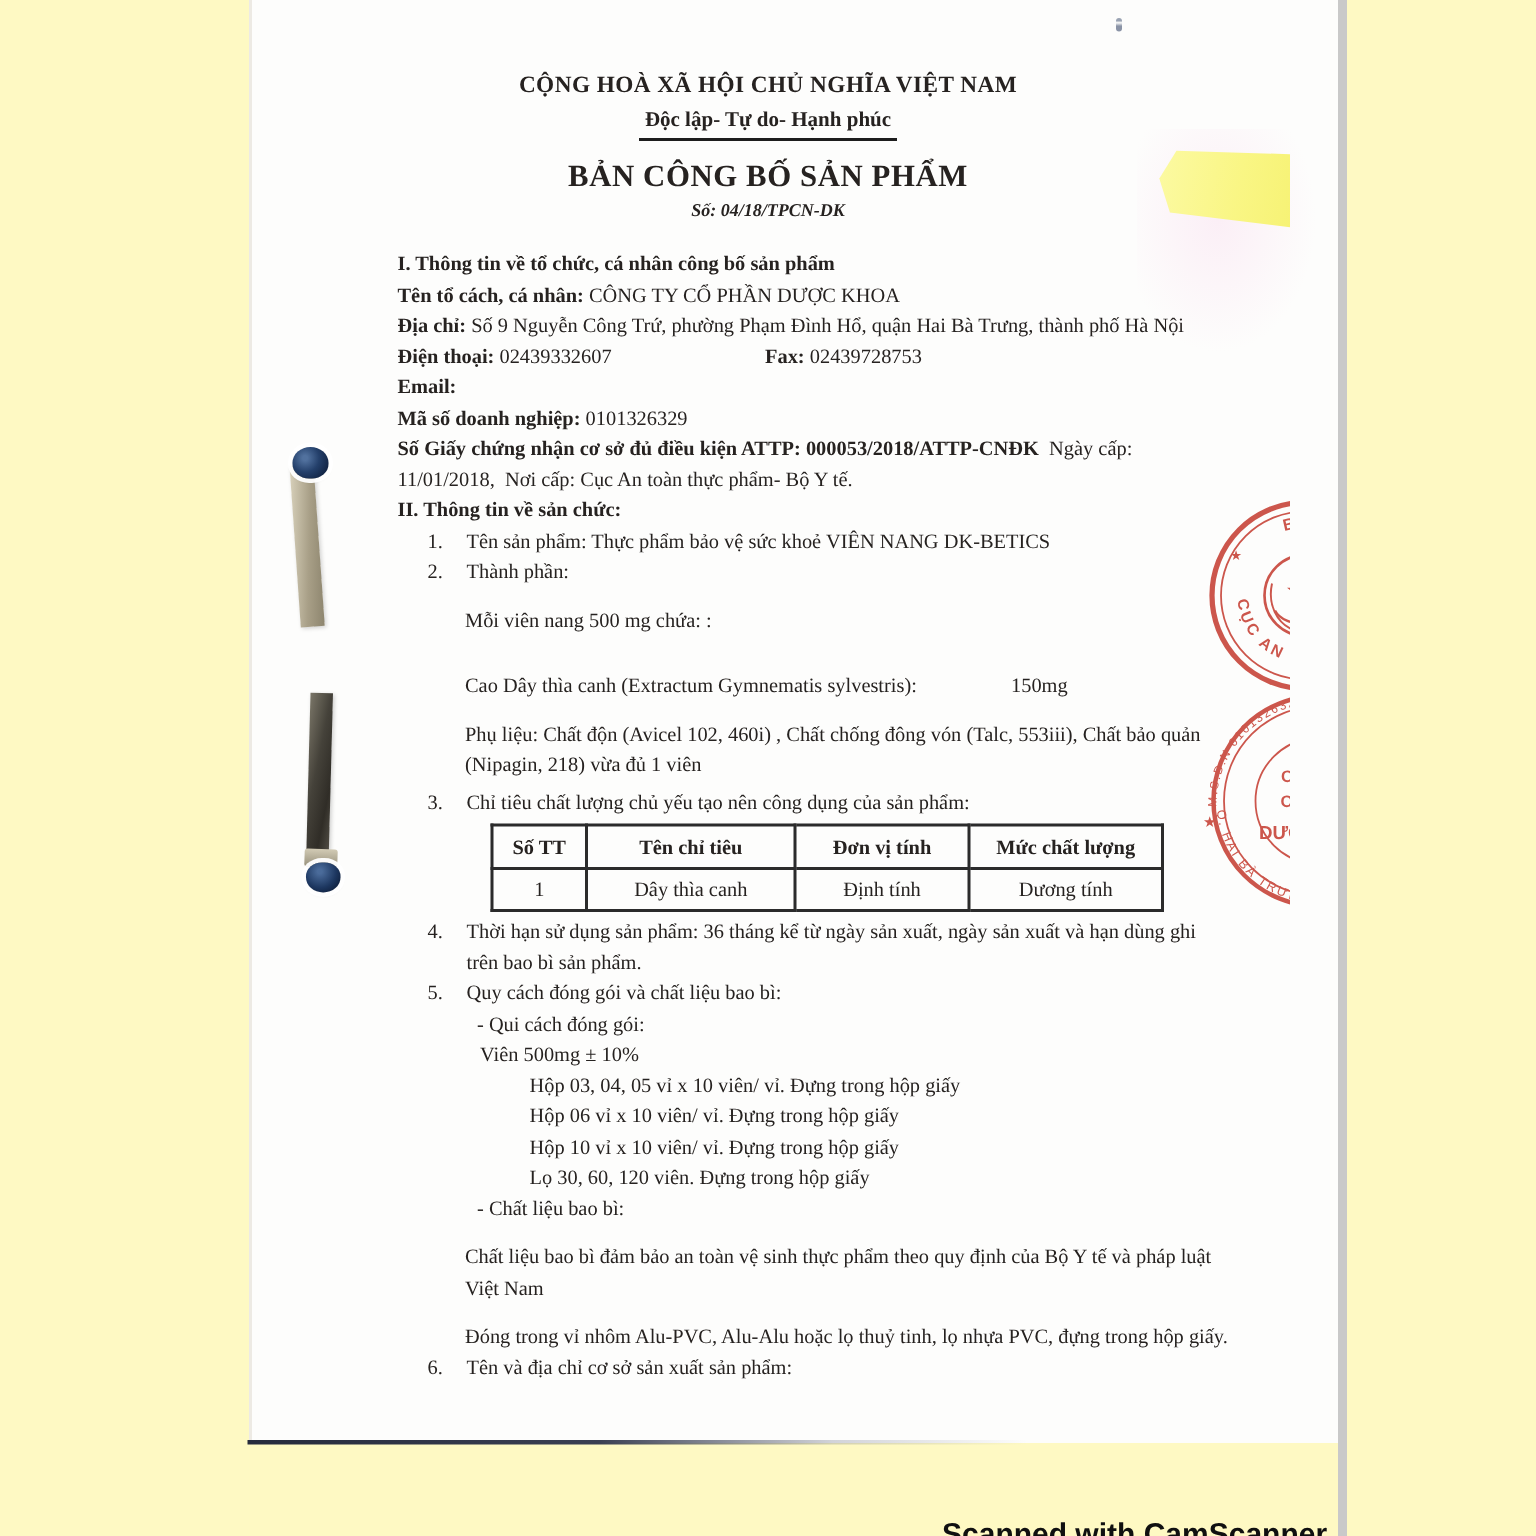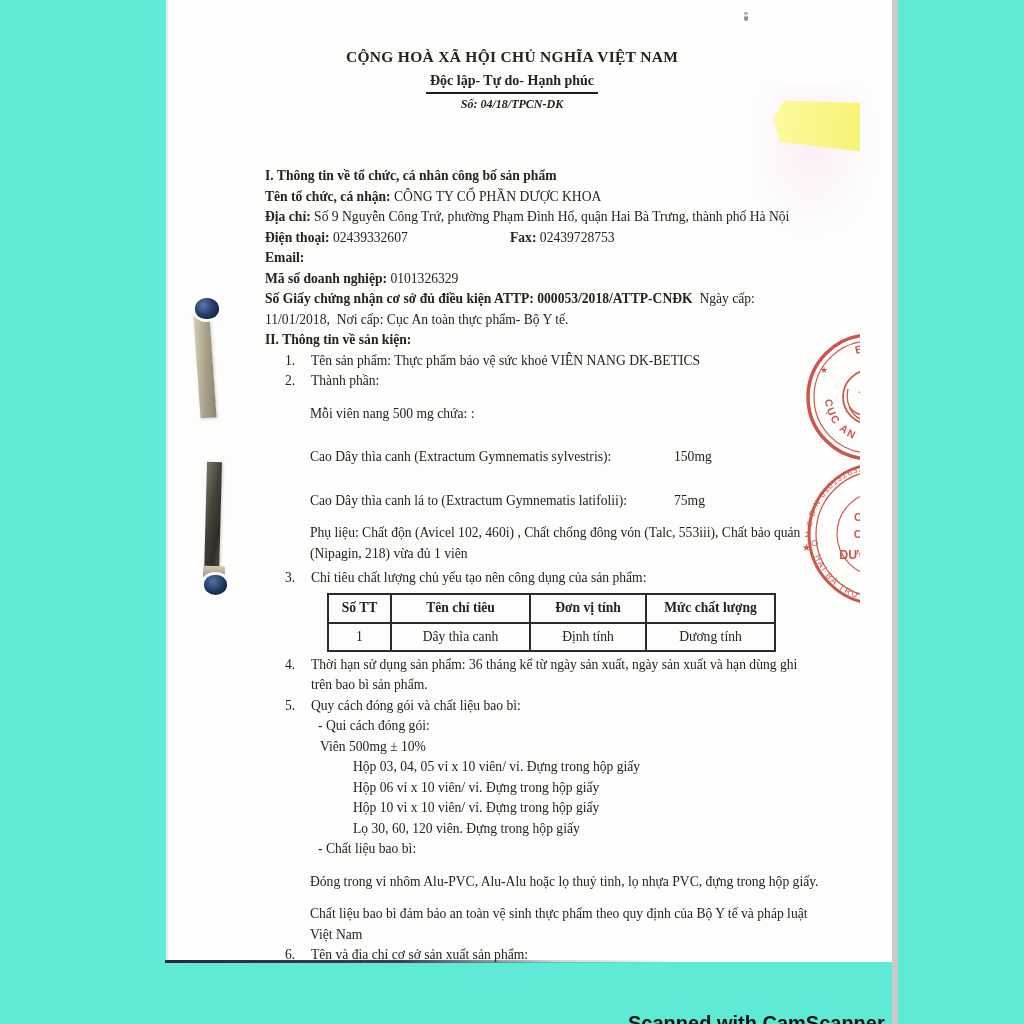--- a/index.html
+++ b/index.html
@@ -1,16 +1,16 @@
 <!DOCTYPE html>
 <html><head>
 <meta charset="utf-8">
 <style>
   html,body{margin:0;padding:0;background:#ffffff;}
-  #canvas{position:relative;width:1024px;height:1024px;background:#5eead4;overflow:hidden;
+  #canvas{position:relative;width:1024px;height:1024px;background:#fef9c3;overflow:hidden;
           font-family:"Liberation Serif",serif;color:#262220;}
   .b{font-weight:bold;}
   p{margin:0;}
 
   
   .page{position:absolute;left:166px;top:0;width:727px;height:962px;background:#fdfdfc;}
   .page-left-edge{position:absolute;left:166px;top:0;width:2px;height:962px;background:#edeae4;}
   .page-bottom-edge{position:absolute;left:165px;top:960px;width:520px;height:3px;
     background:linear-gradient(to right,#262b3c 0%,#3a3f52 45%,rgba(110,115,135,.3) 75%,rgba(255,255,255,0) 100%);}
   .right-band{position:absolute;left:892px;top:0;width:6px;height:1024px;background:#c9c9c9;}
@@ -88,50 +88,50 @@
   <div class="page"></div>
   <div class="page-left-edge"></div>
   <div class="right-band"></div>
   <div class="page-bottom-edge"></div>
   <div class="speck"></div>
 
   <div class="hdr">
     <div class="nat">CỘNG HOÀ XÃ HỘI CHỦ NGHĨA VIỆT NAM</div>
     <div class="motto">Độc lập- Tự do- Hạnh phúc</div>
     <div class="rule"></div>
+    <div class="title">BẢN CÔNG BỐ SẢN PHẨM</div>
     <div class="num">Số: 04/18/TPCN-DK</div>
   </div>
 
   <div class="doc">
 
     <p class="b">I. Thông tin về tổ chức, cá nhân công bố sản phẩm</p>
 
-    <p><span class="b">Tên tổ chức, cá nhận:</span> <span>CÔNG TY CỔ PHẦN DƯỢC KHOA</span></p>
+    <p><span class="b">Tên tổ cách, cá nhân:</span> <span>CÔNG TY CỔ PHẦN DƯỢC KHOA</span></p>
 
     <p><span class="b">Địa chỉ:</span> <span>Số 9 Nguyễn Công Trứ, phường Phạm Đình Hổ, quận Hai Bà Trưng, thành phố Hà Nội</span></p>
 
     <p><span class="w245"><span class="b">Điện thoại:</span> <span>02439332607</span></span><span class="b">Fax:</span> <span>02439728753</span></p>
 
     <p><span class="b">Email:</span></p>
 
     <p><span class="b">Mã số doanh nghiệp:</span> <span>0101326329</span></p>
 
     <p><span class="b">Số Giấy chứng nhận cơ sở đủ điều kiện ATTP:</span> <span class="b">000053/2018/ATTP-CNĐK</span>&nbsp; <span>Ngày cấp:</span> <span>11/01/2018,</span>&nbsp; <span>Nơi cấp:</span> <span>Cục An toàn thực phẩm- Bộ Y tế.</span></p>
 
-    <p class="b">II. Thông tin về sản kiện:</p>
+    <p class="b">II. Thông tin về sản chức:</p>
 
     <p class="item"><span class="no">1.</span><span>Tên sản phẩm: Thực phẩm bảo vệ sức khoẻ VIÊN NANG DK-BETICS</span></p>
 
     <p class="item"><span class="no">2.</span><span>Thành phần:</span></p>
 
     <p class="ind45">Mỗi viên nang 500 mg chứa: :</p>
 
     <p class="ing"><span>Cao Dây thìa canh (Extractum Gymnematis sylvestris):</span><span class="amt">150mg</span></p>
 
-    <p class="ing"><span>Cao Dây thìa canh lá to (Extractum Gymnematis latifolii):</span><span class="amt">75mg</span></p>
 
     <p class="ind45">Phụ liệu: Chất độn (Avicel 102, 460i) , Chất chống đông vón (Talc, 553iii), Chất bảo quản (Nipagin, 218) vừa đủ 1 viên</p>
 
     <p class="item" style="margin-top:4px;"><span class="no">3.</span><span>Chỉ tiêu chất lượng chủ yếu tạo nên công dụng của sản phẩm:</span></p>
 
     <table class="qt">
       <tbody>
           <tr>
         <th class="cw1">Số TT</th>
         <th class="cw2">Tên chỉ tiêu</th>
@@ -151,22 +151,22 @@
 
     <p class="item"><span class="no">5.</span><span>Quy cách đóng gói và chất liệu bao bì:</span></p>
 
     <p class="ind53">- Qui cách đóng gói:</p>
     <p class="ind55">Viên 500mg ± 10%</p>
     <p class="ind88">Hộp 03, 04, 05 vỉ x 10 viên/ vỉ. Đựng trong hộp giấy</p>
     <p class="ind88">Hộp 06 vỉ x 10 viên/ vỉ. Đựng trong hộp giấy</p>
     <p class="ind88">Hộp 10 vỉ x 10 viên/ vỉ. Đựng trong hộp giấy</p>
     <p class="ind88">Lọ 30, 60, 120 viên. Đựng trong hộp giấy</p>
     <p class="ind53">- Chất liệu bao bì:</p>
+    <p class="ind45">Chất liệu bao bì đảm bảo an toàn vệ sinh thực phẩm theo quy định của Bộ Y tế và pháp luật Việt Nam</p>
     <p class="ind45">Đóng trong vỉ nhôm Alu-PVC, Alu-Alu hoặc lọ thuỷ tinh, lọ nhựa PVC, đựng trong hộp giấy.</p>
-    <p class="ind45">Chất liệu bao bì đảm bảo an toàn vệ sinh thực phẩm theo quy định của Bộ Y tế và pháp luật Việt Nam</p>
 
     <p class="item"><span class="no">6.</span><span>Tên và địa chỉ cơ sở sản xuất sản phẩm:</span></p>
   </div>
 
   <div class="halo"></div>
   <div class="tab"></div>
 
   <div class="fast f1">
     <div class="strip1"></div>
     <div class="cap1"></div>

